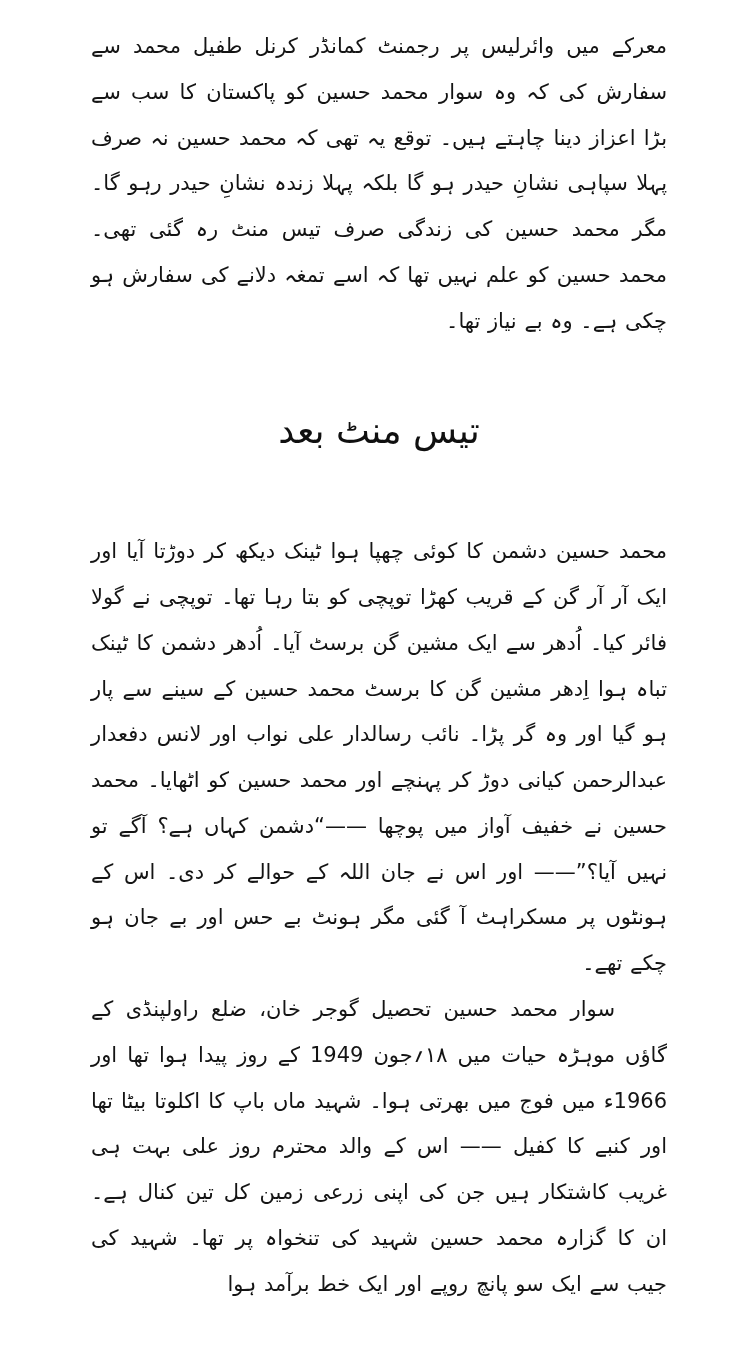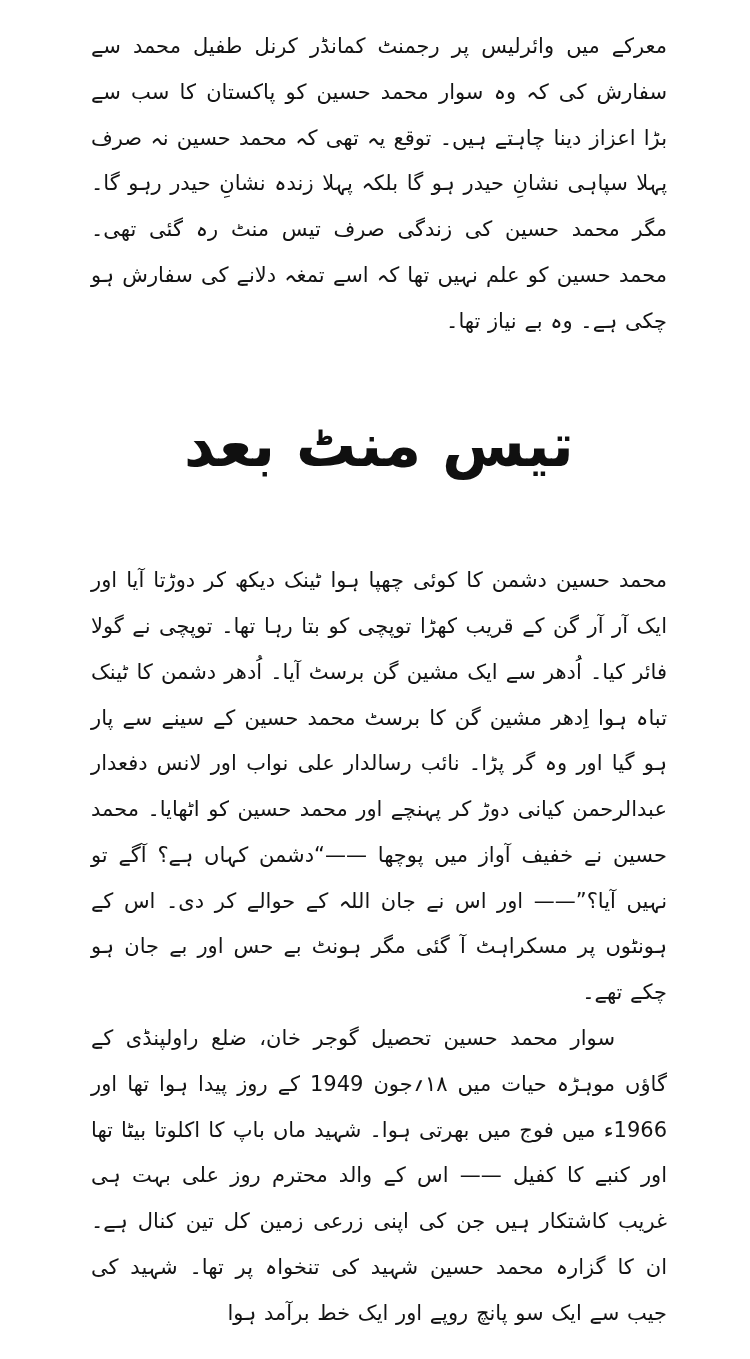--- a/index.html
+++ b/index.html
@@ -30,22 +30,22 @@
   }
   .para.indent {
     text-indent: 52px;
   }
   .opening {
     margin-bottom: 0;
   }
   .heading {
     margin: 66px 0 78px 0;
     text-align: center;
-    font-size: 60px;
-    font-weight: bold;
+    font-size: 36px;
+    font-weight: normal;
     letter-spacing: 1px;
     color: #101010;
   }
   .body-block .para + .para {
     margin-top: 0;
   }
 </style>
 </head>
 <body>
 

